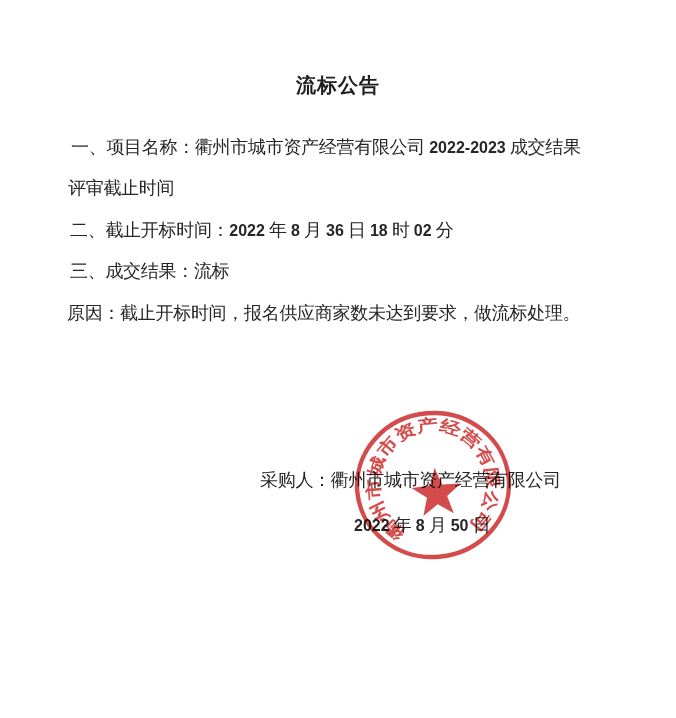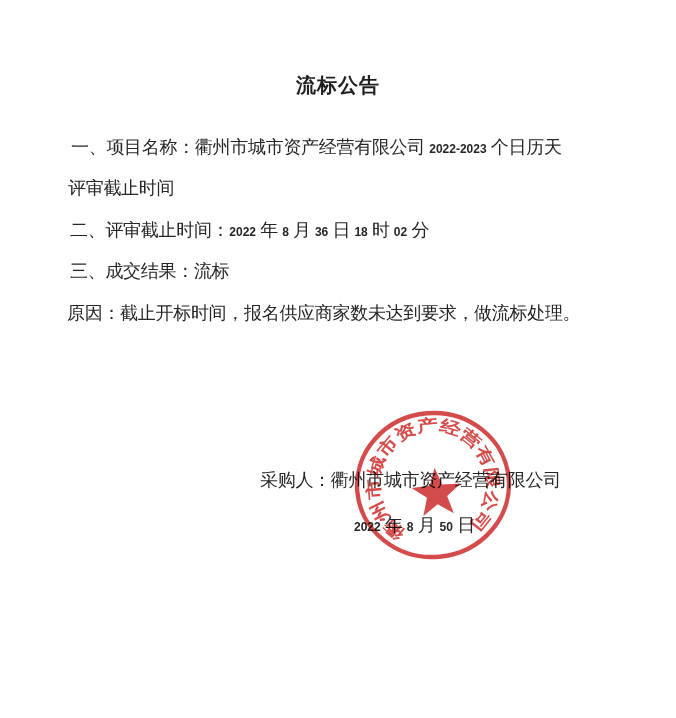--- a/index.html
+++ b/index.html
@@ -20,21 +20,21 @@
   .line{
     position:absolute;
     font-size:18px;
     letter-spacing:-0.3px;
     color:#262626;
     white-space:nowrap;
   }
   .line .num{
     font-family:"Liberation Sans","DejaVu Sans",sans-serif;
     font-weight:700;
-    font-size:12px;
+    font-size:16px;
     letter-spacing:0;
   }
   .l1{top:117px;left:71px;}
   .l2{top:158px;left:68px;}
   .l3{top:200px;left:70px;}
   .l4{top:241px;left:70px;}
   .l5{top:283px;left:67px;}
   .l6{top:325px;left:92px;}
   .sig{top:450px;left:260px;}
   .date{top:495px;left:354px;}
@@ -51,23 +51,23 @@
     font-weight:700;
   }
 </style>
 </head>
 <body>
 
 <div class="page">
 
   <div class="title">流标公告</div>
 
-  <p class="line l1"><span>一、项目名称：衢州市城市资产经营有限公司 </span><span class="num">2022-2023</span><span> 个日历天</span></p>
+  <p class="line l1"><span>一、项目名称：衢州市城市资产经营有限公司 </span><span class="num">2022-2023</span><span> 成交结果</span></p>
   <p class="line l2"><span>评审截止时间</span></p>
-  <p class="line l3"><span>二、评审截止时间：</span><span class="num">2022</span><span> 年 </span><span class="num">8</span><span> 月 </span><span class="num">36</span><span> 日 </span><span class="num">18</span><span> 时 </span><span class="num">02</span><span> 分</span></p>
+  <p class="line l3"><span>二、截止开标时间：</span><span class="num">2022</span><span> 年 </span><span class="num">8</span><span> 月 </span><span class="num">36</span><span> 日 </span><span class="num">18</span><span> 时 </span><span class="num">02</span><span> 分</span></p>
   <p class="line l4"><span>三、成交结果：流标</span></p>
   <p class="line l5"><span>原因：截止开标时间，报名供应商家数未达到要求，做流标处理。</span></p>
 
   <p class="line sig"><span>采购人：衢州市城市资产经营有限公司</span></p>
   <p class="line date"><span class="num">2022</span><span> 年 </span><span class="num">8</span><span> 月 </span><span class="num">50</span><span> 日</span></p>
 
   <svg class="seal" viewBox="-81 -79 162 158" xmlns="http://www.w3.org/2000/svg" aria-hidden="true">
     <g transform="rotate(-5)">
       <ellipse cx="0" cy="0" rx="76" ry="72" fill="none" stroke="#d13b3b" stroke-width="4.4"></ellipse>
       <path transform="translate(3,9)" d="M0,-26 L6.2,-8.6 L24.7,-8.0 L10.1,3.3 L15.3,21.0 L0,10.6 L-15.3,21.0 L-10.1,3.3 L-24.7,-8.0 L-6.2,-8.6 Z" fill="#d13b3b"></path>

